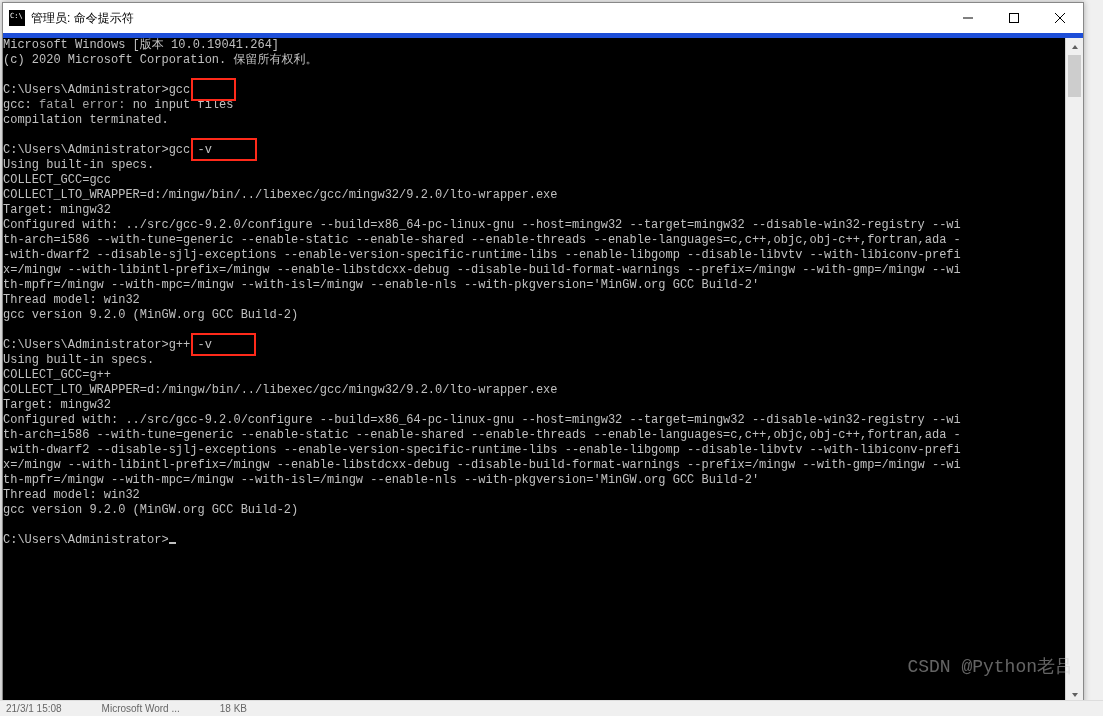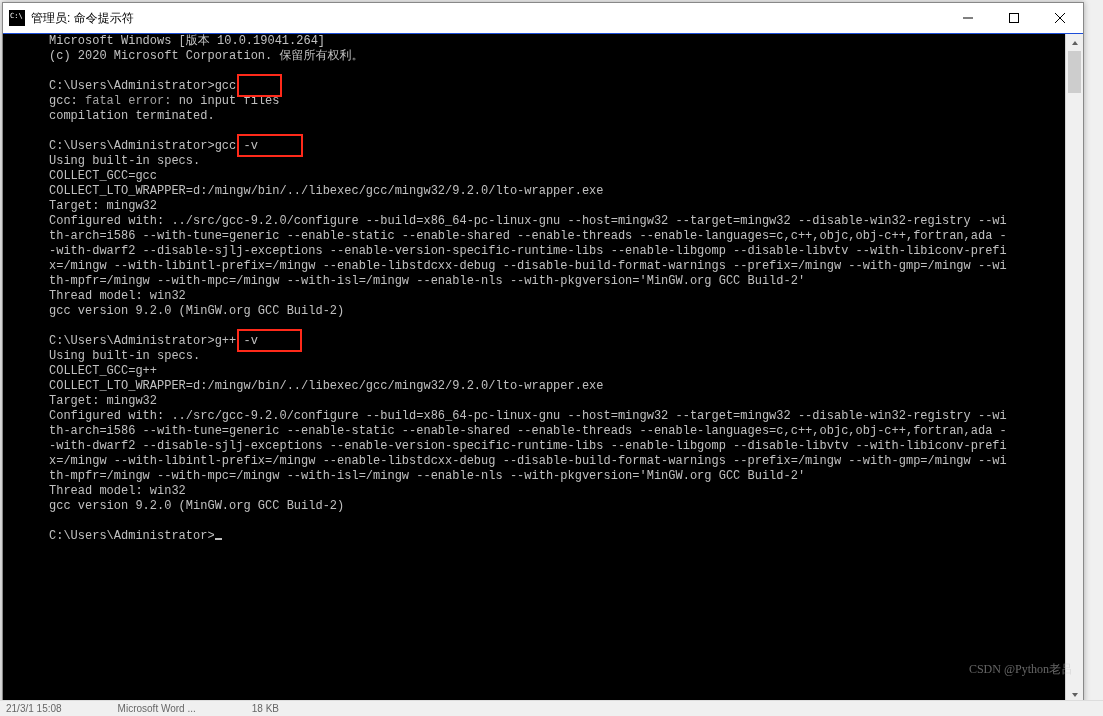--- a/index.html
+++ b/index.html
@@ -19,21 +19,21 @@
     border: 1px solid #888;
     box-shadow: 0 0 6px rgba(0,0,0,0.3);
     display: flex;
     flex-direction: column;
   }
   .titlebar {
     height: 30px;
     background: #fff;
     display: flex;
     align-items: center;
-    border-bottom: 1px solid #1d4ed8;
+    border-bottom: 5px solid #1d4ed8;
     user-select: none;
   }
   .titlebar-icon {
     width: 16px;
     height: 16px;
     margin: 0 6px;
     background: #000;
     position: relative;
   }
   .titlebar-icon::before {
@@ -65,21 +65,20 @@
     justify-content: center;
     font-size: 12px;
     color: #000;
   }
   .win-btn svg { width: 10px; height: 10px; }
   .terminal-wrap {
     flex: 1 1 auto;
     background: #000;
     position: relative;
     overflow: hidden;
-    margin-left: 46px;
   }
   .terminal {
     position: absolute;
     left: 0; top: 0;
     width: calc(100% - 17px);
     height: 100%;
     font-family: "NSimSun","SimSun",Consolas,"Courier New",monospace;
     font-size: 12px;
     line-height: 15px;
     color: #c0c0c0;
@@ -119,34 +118,34 @@
     background: #c0c0c0;
     vertical-align: baseline;
     margin-bottom: -1px;
   }
   .err-red { color: #a3a3a3; }
   .watermark {
     position: absolute;
     right: 10px;
     bottom: 25px;
     color: rgba(200,200,200,0.5);
-    font-size: 12px;
-    font-family: Liberation Serif, serif;
+    font-size: 18px;
+    font-family: Liberation Mono, monospace;
     pointer-events: none;
   }
   .taskbar-strip {
     position:absolute;
     left:0; bottom:0;
     width:100%; height:16px;
     background:#f0f0f0;
     font-size:10px;
     color:#666;
     display:flex;
     align-items:center;
-    gap:56px;
+    gap:40px;
     padding-left:6px;
     box-sizing:border-box;
     border-top:1px solid #ddd;
   }
 </style>
 </head>
 <body>
 
 <div class="window">
   <div class="titlebar">

